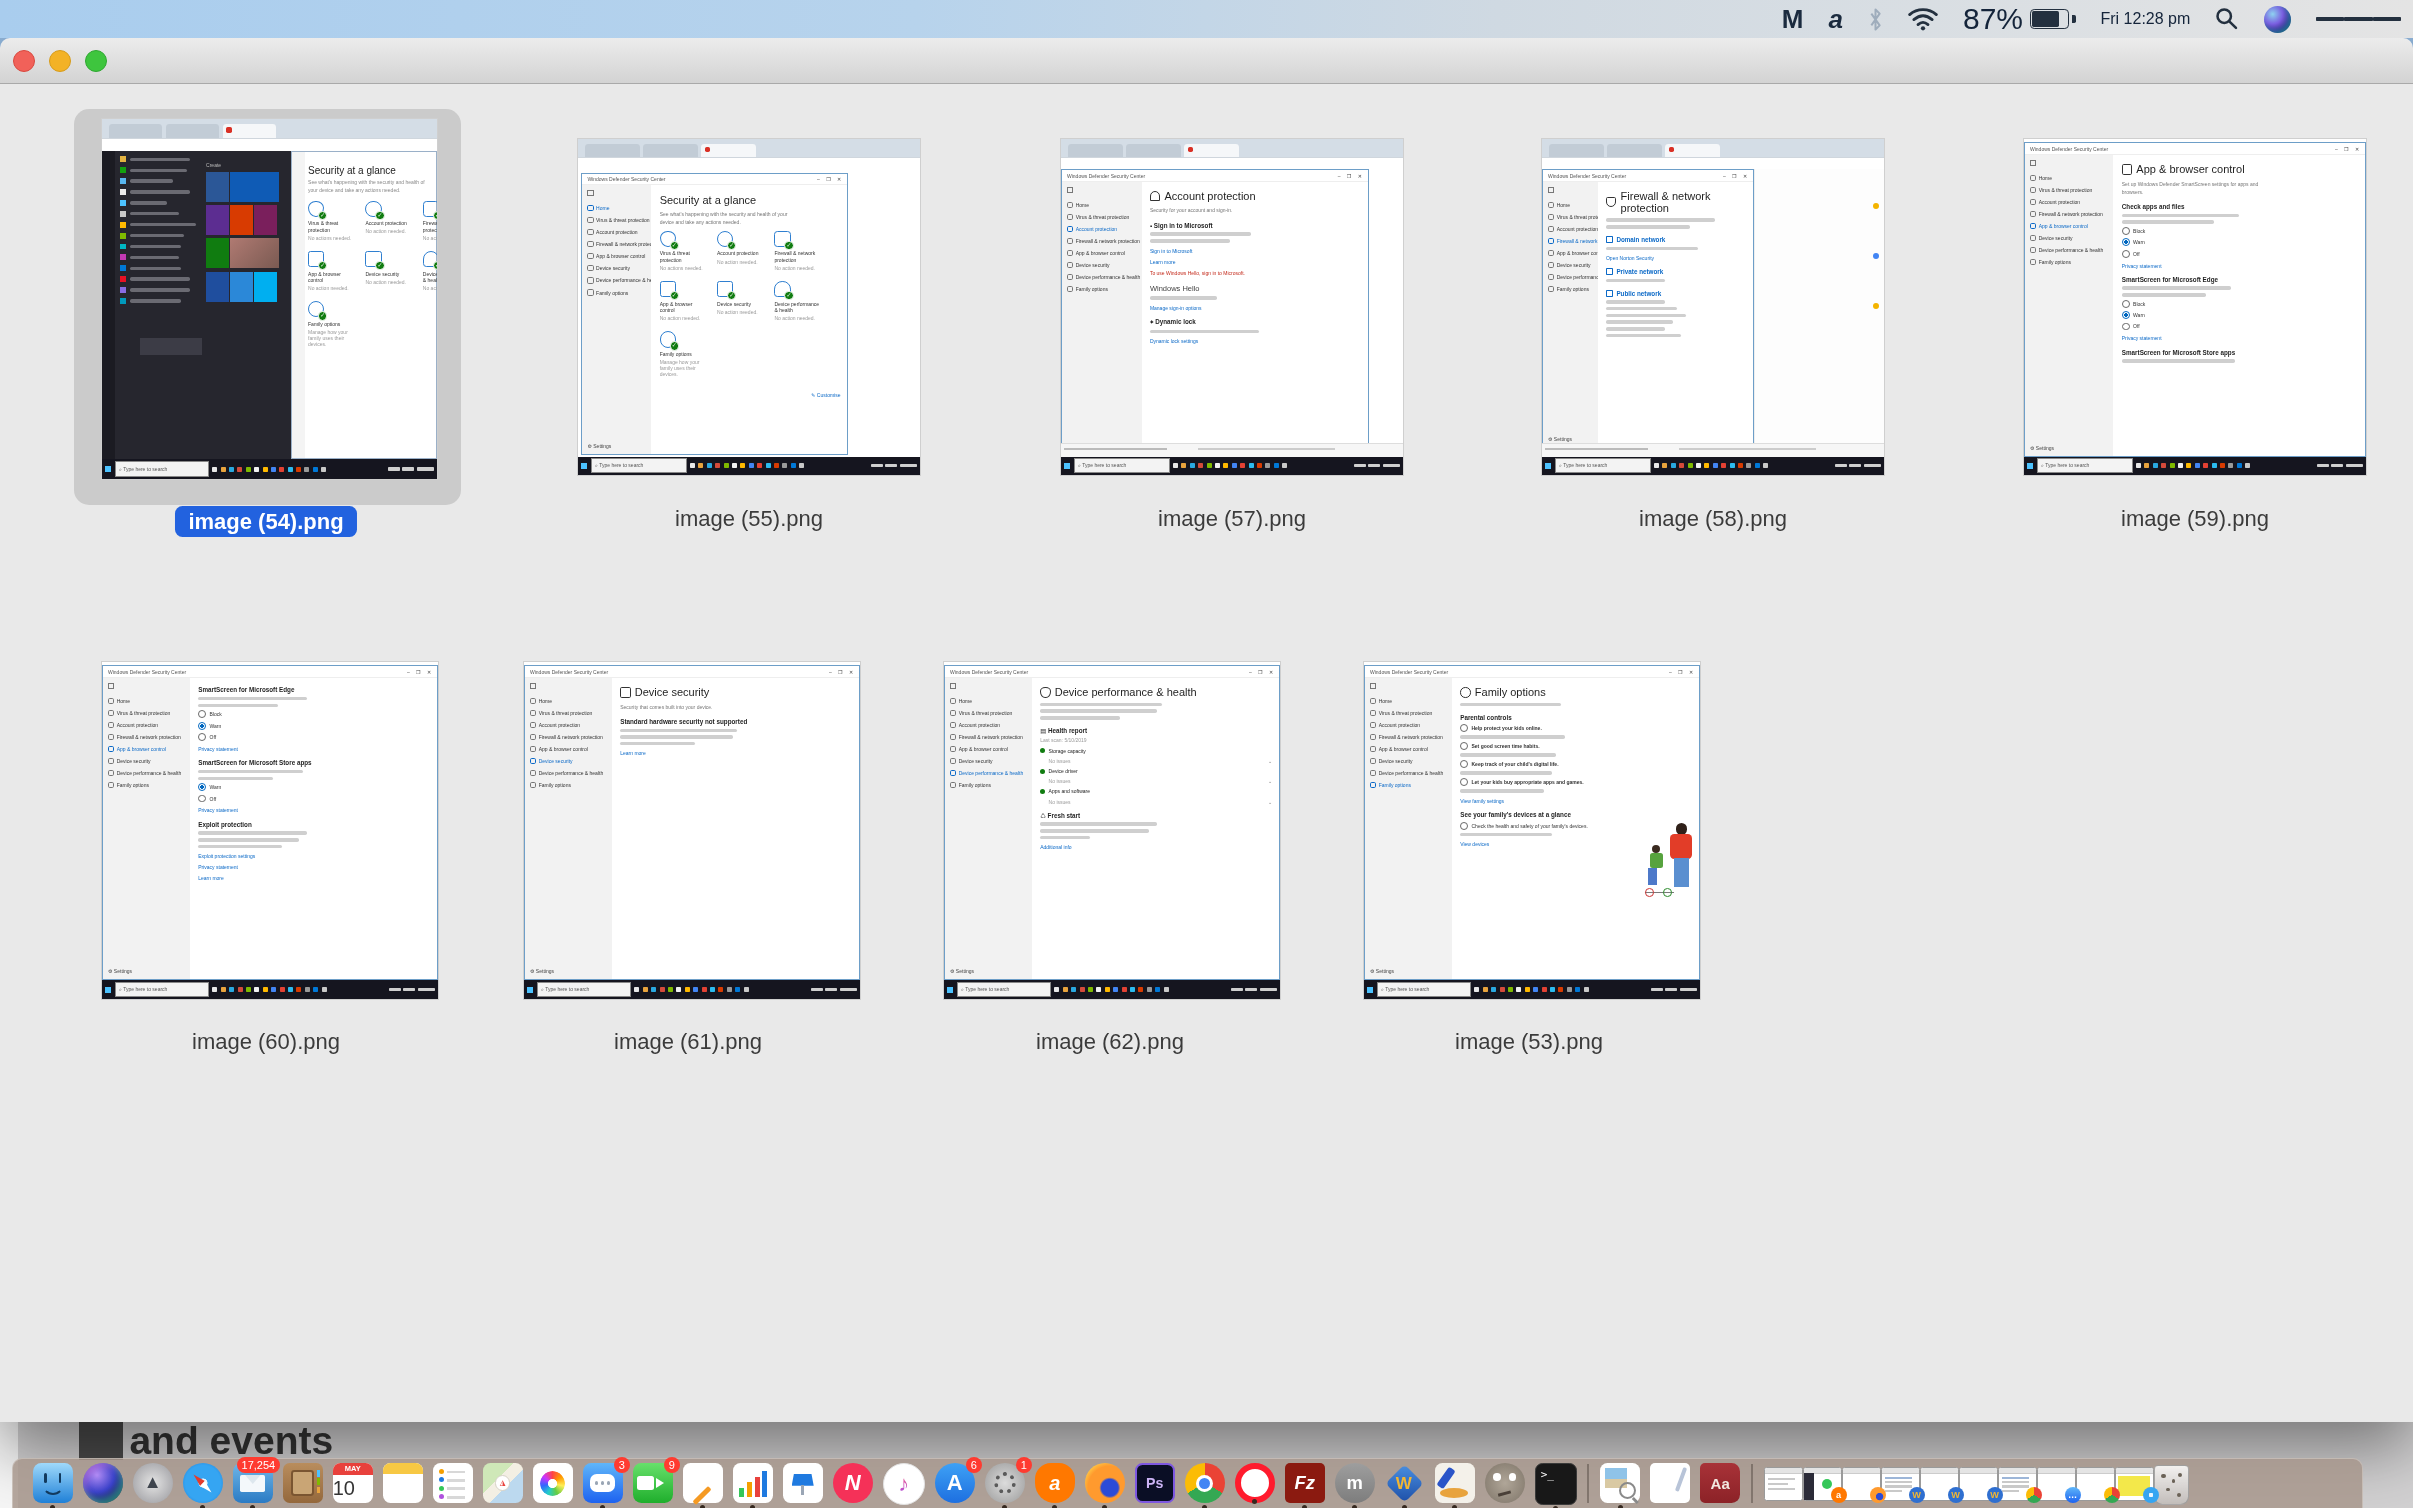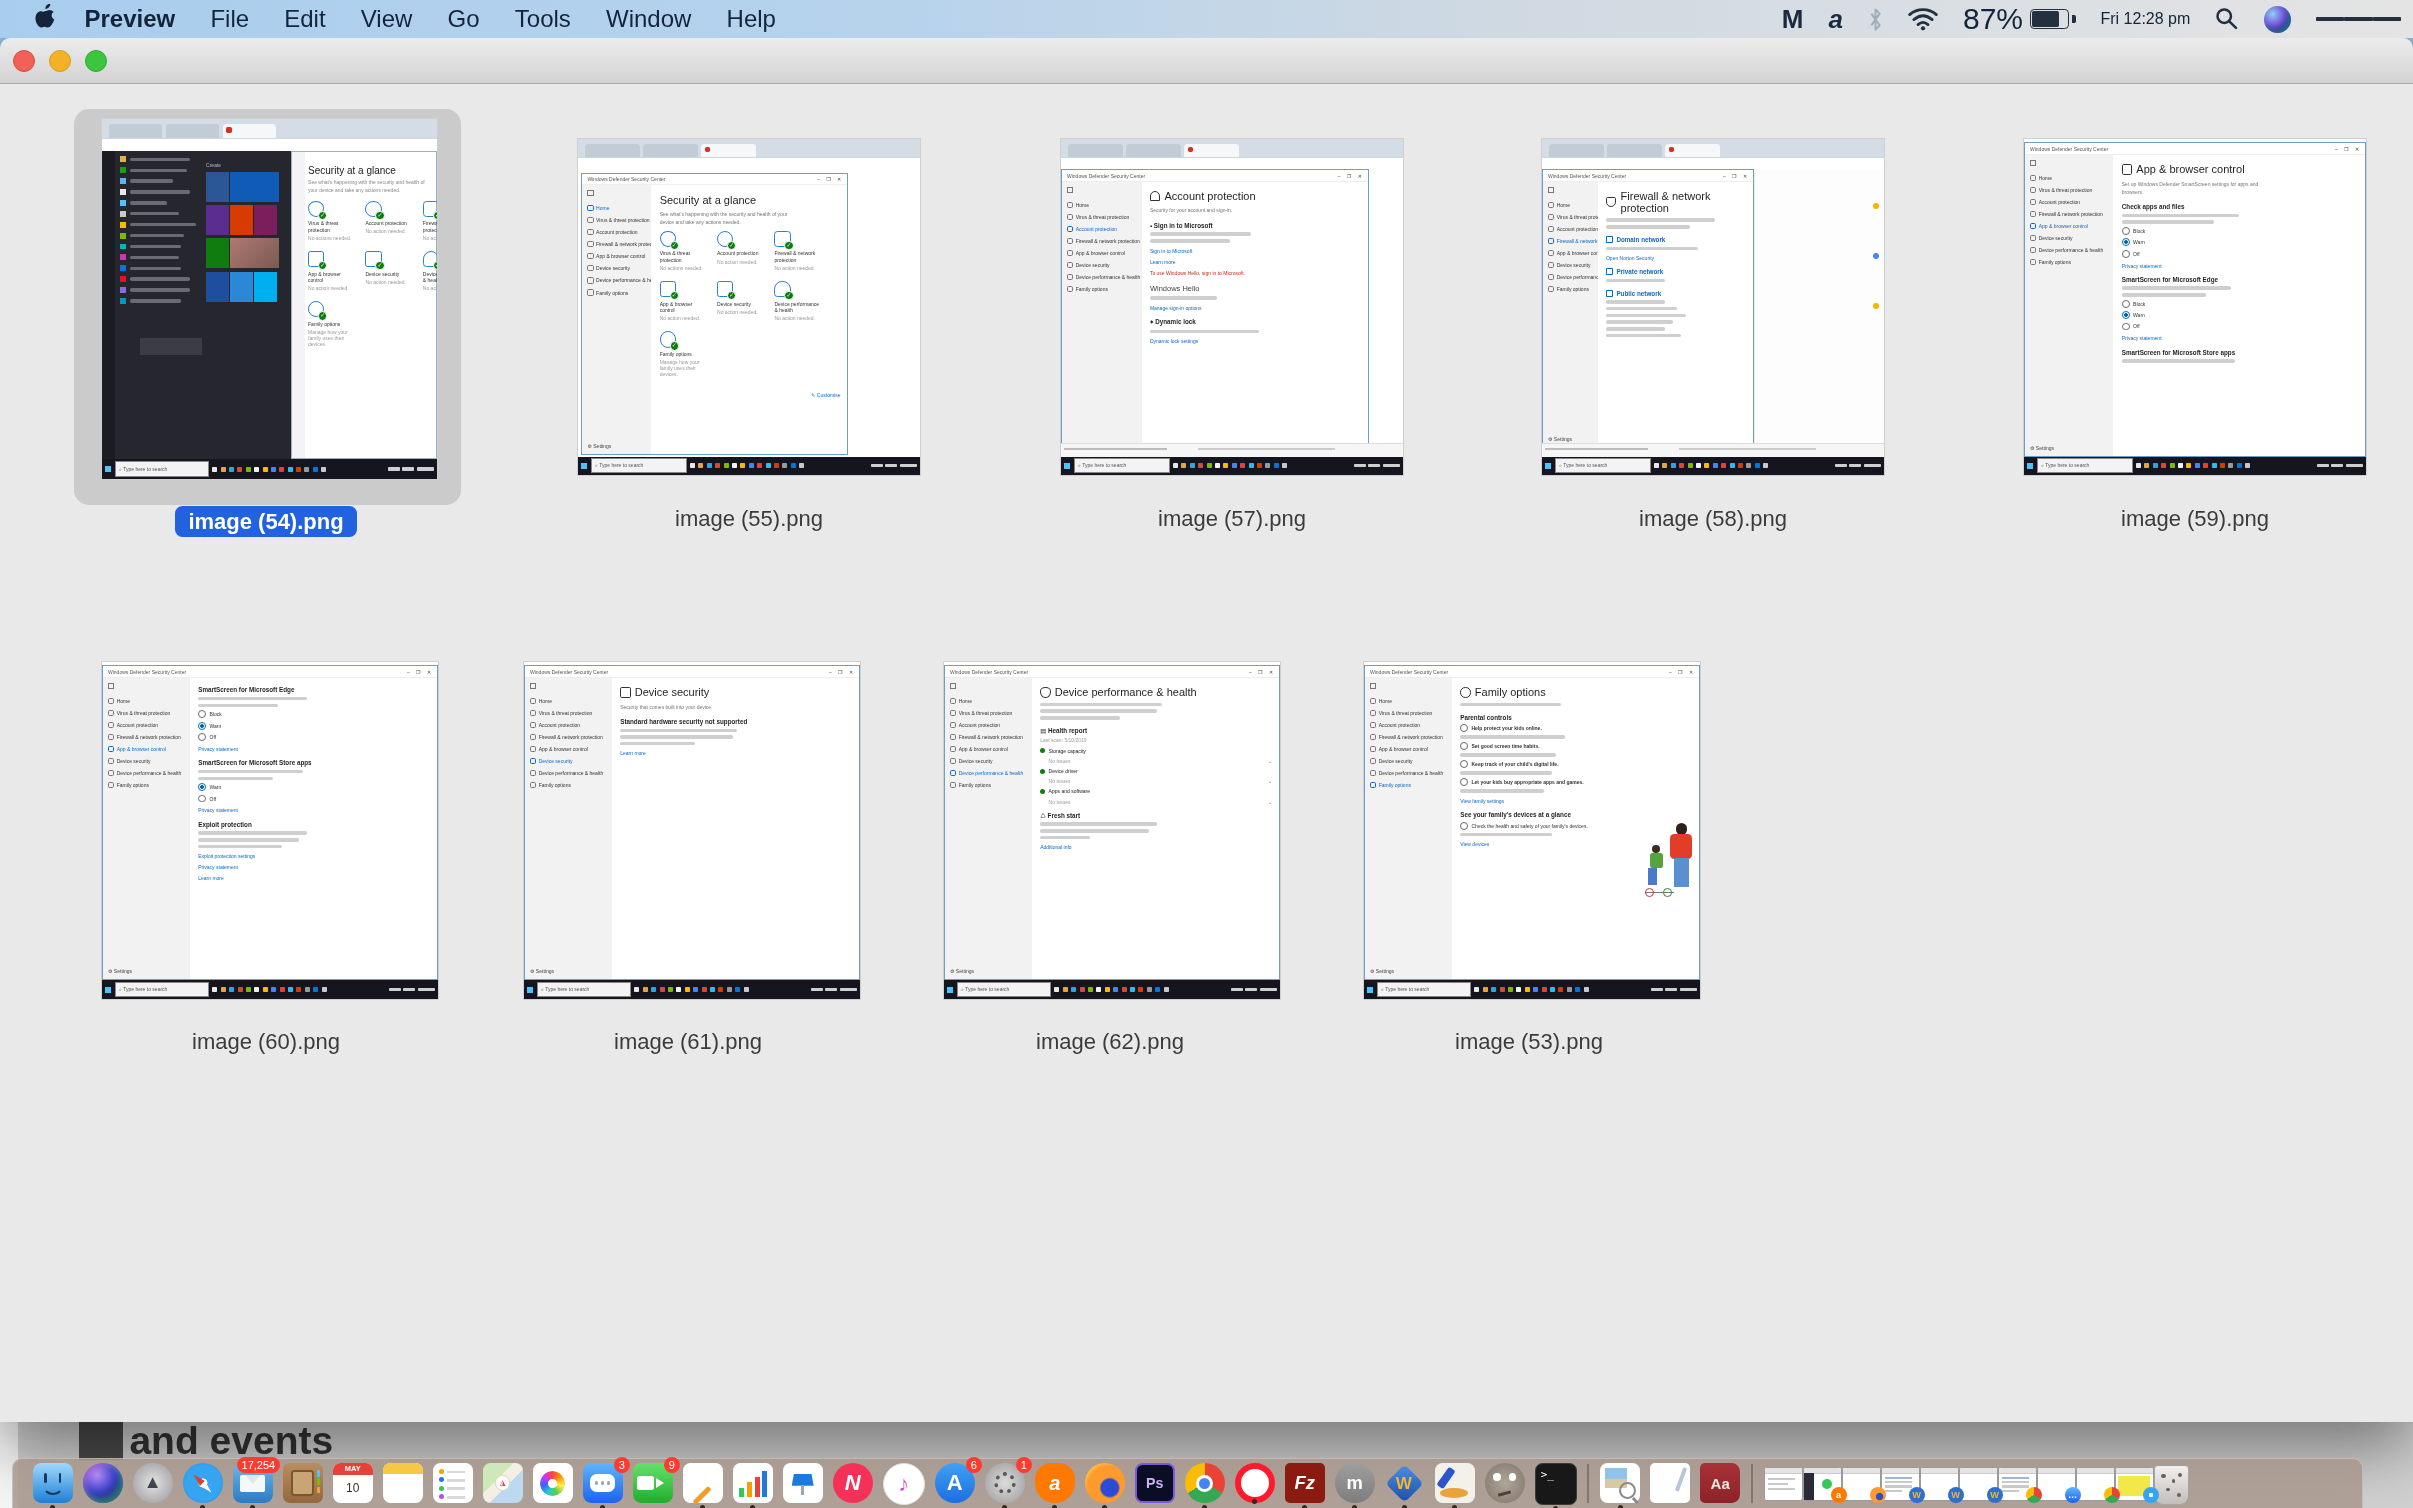--- a/index.html
+++ b/index.html
@@ -112,37 +112,20 @@
     display:flex;align-items:center;justify-content:center;font-size:9.2px;font-weight:700;color:#fff;}
   .trash{width:35px;height:40px;margin-top:1.7px;border-radius:4.2px 4.2px 8.4px 8.4px;position:relative;
     background:linear-gradient(180deg,rgba(255,255,255,.85),rgba(205,205,205,.65));
     border:0.8px solid rgba(150,150,150,.8);box-sizing:border-box;}
   .trash i{position:absolute;border-radius:50%;background:#6b6257;}
 </style>
 </head>
 <body>
 
 <div class="menubar">
-  <div class="mb-left">
-    <div class="mb-item" style="padding:0 11.7px 0 6.7px;">
-      <svg width="20" height="24" viewBox="0 0 24 29">
-        <path fill="#14243a" d="M17.5 1.6c-1.2 1.8-3.4 3-5 2.9-.3-1.9 1-4 2.1-5 .9-.9 2.6-1.6 3.9-1.5.2 1.3-.3 2.7-1 3.6zM12.4 7c1.9 0 3-1.3 5-1.3 1.6 0 3.8.8 5 2.5-3.6 2.2-3 7.4.8 9-0.8 2.4-2 4.8-3.6 6.9-1.1 1.4-2.3 2.8-4 2.8s-2.2-1-4.2-1-2.7 1-4.2 1-2.9-1.5-4-3C1 21 .1 17.4.6 14.1 1.2 10.3 4 7.4 6.9 7.4c1.8 0 3.5 1.3 5.5-0.4z" transform="translate(0,1.5)"></path>
-      </svg>
-    </div>
-    <div class="mb-item app">Preview</div>
-    <div style="display:flex;">
-        <div class="mb-item">File</div>
-        <div class="mb-item">Edit</div>
-        <div class="mb-item">View</div>
-        <div class="mb-item">Go</div>
-        <div class="mb-item">Tools</div>
-        <div class="mb-item">Window</div>
-        <div class="mb-item">Help</div>
-      </div>
-  </div>
   <div class="mb-right">
     <div class="mb-ic" style="font-weight:800;font-size:26px;color:#1b2b3f;">M</div>
     <div class="mb-ic" style="font-weight:800;font-size:26px;color:#1b2b3f;font-style:italic;">a</div>
     <div class="mb-ic">
       <svg width="15" height="25" viewBox="0 0 18 30">
           <path d="M4 8 L14 22 L9 27 L9 3 L14 8 L4 22" stroke="#9fadbc" stroke-width="2.4" fill="none" stroke-linejoin="round"></path>
         </svg>
     </div>
     <div class="mb-ic">
       <svg width="30" height="23.5" viewBox="0 0 36 28">
@@ -974,21 +957,21 @@
     <div class="dki" style="background: linear-gradient(rgb(185, 141, 93), rgb(148, 104, 60)); border-radius: 6.7px;">
       <span class="glyph">
         <span style="width:18.4px;height:22px;border:2.5px solid #7a5531;border-radius:3.4px;background:#c9a575"></span>
       </span>
       <span style="position:absolute;right:2.5px;top:6.7px;width:3.4px;height:6.7px;background:#4cc2ff"></span>
       <span style="position:absolute;right:2.5px;top:15px;width:3.4px;height:6.7px;background:#7fba00"></span>
       <span style="position:absolute;right:2.5px;top:23.5px;width:3.4px;height:6.7px;background:#e8a33d"></span>
     </div>
     <div class="dki" style="background: rgb(255, 255, 255); border-radius: 7.5px; overflow: hidden;">
       <span style="position:absolute;left:0;top:0;right:0;height:11.7px;background:#e8413c;color:#fff;font-size:7.5px;text-align:center;line-height:11.7px;font-weight:700">MAY</span>
-      <span style="position:absolute;left:0;top:11.7px;right:0;bottom:0;color:#333;font-size:12px;text-align:center;line-height:27px">10</span>
+      <span style="position:absolute;left:0;top:11.7px;right:0;bottom:0;color:#333;font-size:20px;text-align:left;line-height:27px">10</span>
     </div>
     <div class="dki" style="background: rgb(255, 255, 255); border-radius: 7.5px; overflow: hidden;"><span style="position:absolute;left:0;top:0;right:0;height:11px;background:#f7c844"></span><span class="ln" style="top:17px;background:#d8d8d8"></span><span class="ln" style="top:22.6px;background:#d8d8d8"></span><span class="ln" style="top:28.5px;background:#d8d8d8"></span></div>
     <div class="dki" style="background: rgb(255, 255, 255); border-radius: 7.5px;">
       <span style="position:absolute;left:5.9px;top:5.9px;width:5px;height:5px;border-radius:50%;background:#f59f00"></span>
       <span style="position:absolute;left:14.2px;top:7.5px;width:18.4px;height:2.5px;background:#d8d8d8"></span>
       <span style="position:absolute;left:5.9px;top:14.2px;width:5px;height:5px;border-radius:50%;background:#1f7ae0"></span>
       <span style="position:absolute;left:14.2px;top:16px;width:18.4px;height:2.5px;background:#d8d8d8"></span>
       <span style="position:absolute;left:5.9px;top:22.6px;width:5px;height:5px;border-radius:50%;background:#35c759"></span>
       <span style="position:absolute;left:14.2px;top:24px;width:18.4px;height:2.5px;background:#d8d8d8"></span>
       <span style="position:absolute;left:5.9px;top:31px;width:5px;height:5px;border-radius:50%;background:#af52de"></span>

